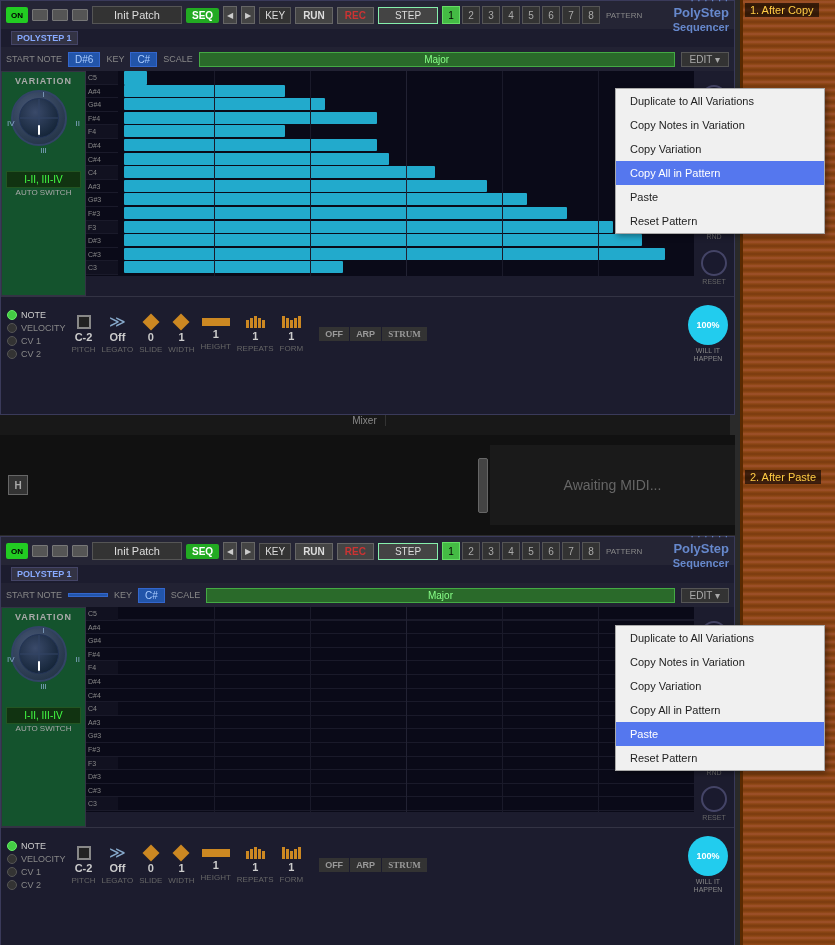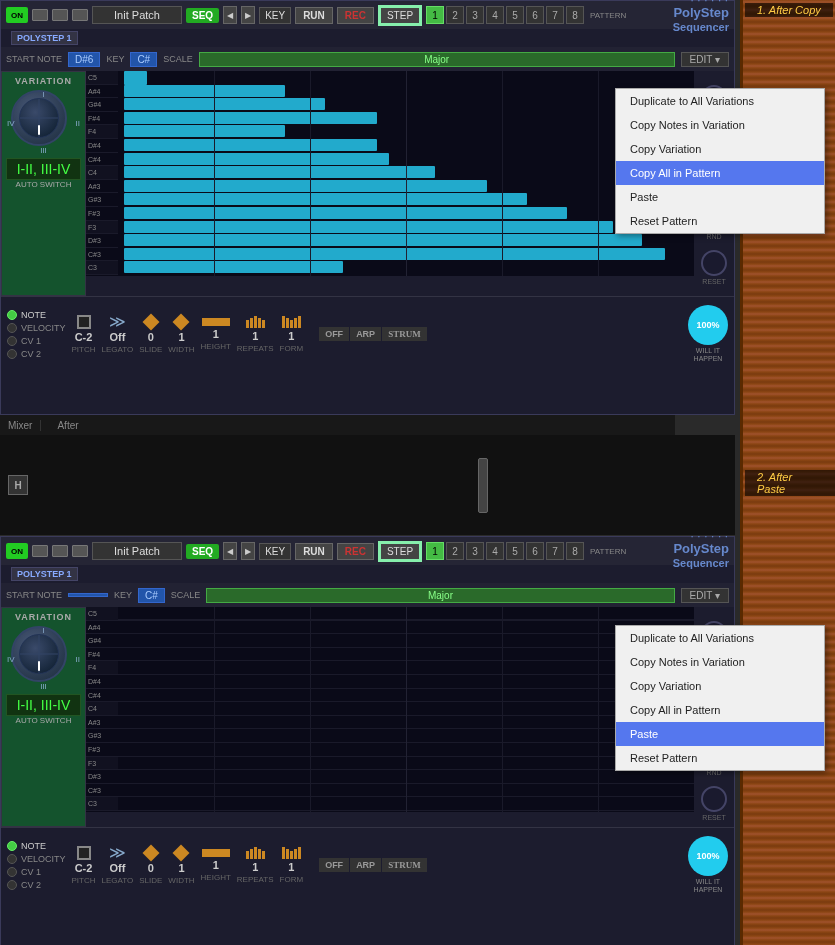--- a/index.html
+++ b/index.html
@@ -119,23 +119,23 @@
       border: 1px solid #666;
       color: #cc3333;
       padding: 2px 7px;
       font-size: 10px;
       cursor: pointer;
       font-weight: bold;
     }
 
     .step-btn {
       background: #444;
-      border: 3px solid #86efac;
+      border: 1px solid #86efac;
       color: #ddd;
-      padding: 2px 6px;
+      padding: 2px 16px;
       font-size: 10px;
       cursor: pointer;
     }
 
     .pattern-nums {
       display: flex; gap: 2px;
     }
     .pat-num {
       width: 18px; height: 18px;
       background: #333;
@@ -258,23 +258,23 @@
       transform: translateX(-50%);
       bottom: 2px;
       border-radius: 1px;
     }
 
     .var-switch-btn {
       background: #113311;
       border: 1px solid #225522;
       color: #44ff44;
       padding: 2px 8px;
-      font-size: 14px;
+      font-size: 10px;
       text-align: center;
-      margin-top: 3px;
+      margin-top: 16px;
       width: 100%;
     }
 
     .auto-switch {
       color: #aaa;
       font-size: 8px;
       text-align: center;
     }
     .arp-btn {
       padding: 2px 6px;
@@ -334,22 +334,21 @@
       background: #5577ee;
       color: #fff;
     }
 
     
     .annotation {
       position: absolute;
       color: #ccc;
       font-size: 11px;
       background: rgba(0,0,0,0.6);
-      padding: 1px 12px;
-      font-style: italic;
+      padding: 1px 5px;
     }
 
     .midi-await {
       flex: 1;
       display: flex;
       align-items: center;
       justify-content: center;
       color: #666;
       font-size: 14px;
       background: #1a1a1a;
@@ -676,21 +675,21 @@
 
 <div class="ctx-menu" style="top:88px; left:615px; width:210px;">
   <div class="ctx-item">Duplicate to All Variations</div>
   <div class="ctx-item">Copy Notes in Variation</div>
   <div class="ctx-item">Copy Variation</div>
   <div class="ctx-item highlighted">Copy All in Pattern</div>
   <div class="ctx-item">Paste</div>
   <div class="ctx-item">Reset Pattern</div>
 </div>
 
-<div style="position:absolute; top:415px; left:0; width:675px; height:20px; background:#181818; display:flex; align-items:center; gap:8px;">
+<div style="position:absolute; top:415px; left:0; width:730px; height:20px; background:#181818; display:flex; align-items:center; gap:8px;flex-direction:column;">
   <span style="color:#888; font-size:10px; padding:0 8px; border-right:1px solid #333;">Mixer</span>
   <span style="color:#888; font-size:10px; padding:0 8px;">After</span>
 </div>
 
 <div style="position:absolute; top:435px; left:0; width:735px; height:100px; background:#111; display:flex; align-items:center;">
 
   <div style="display:flex; align-items:flex-start; padding:4px;">
     <div class="h-badge">H</div>
   </div>
 
@@ -698,20 +697,21 @@
     <svg width="440" height="55" xmlns="http://www.w3.org/2000/svg">
       
       
     </svg>
     
     
   </div>
 
   <div style="width:10px; height:55px; background:#444; border:1px solid #666; border-radius:2px; margin:0 2px;"></div>
 
+  <div class="midi-await" style="flex:1; height:80px;">Awaiting MIDI...</div>
 </div>
 
 <div class="seq-panel panel-bottom" style="top:536px; left:0; width:735px; height:410px;">
 
   <div class="toolbar">
     <button class="power-btn">ON</button>
     <div class="win-btn"></div>
     <div class="win-btn"></div>
     <div class="win-btn"></div>
     <div class="patch-name">Init Patch</div>

